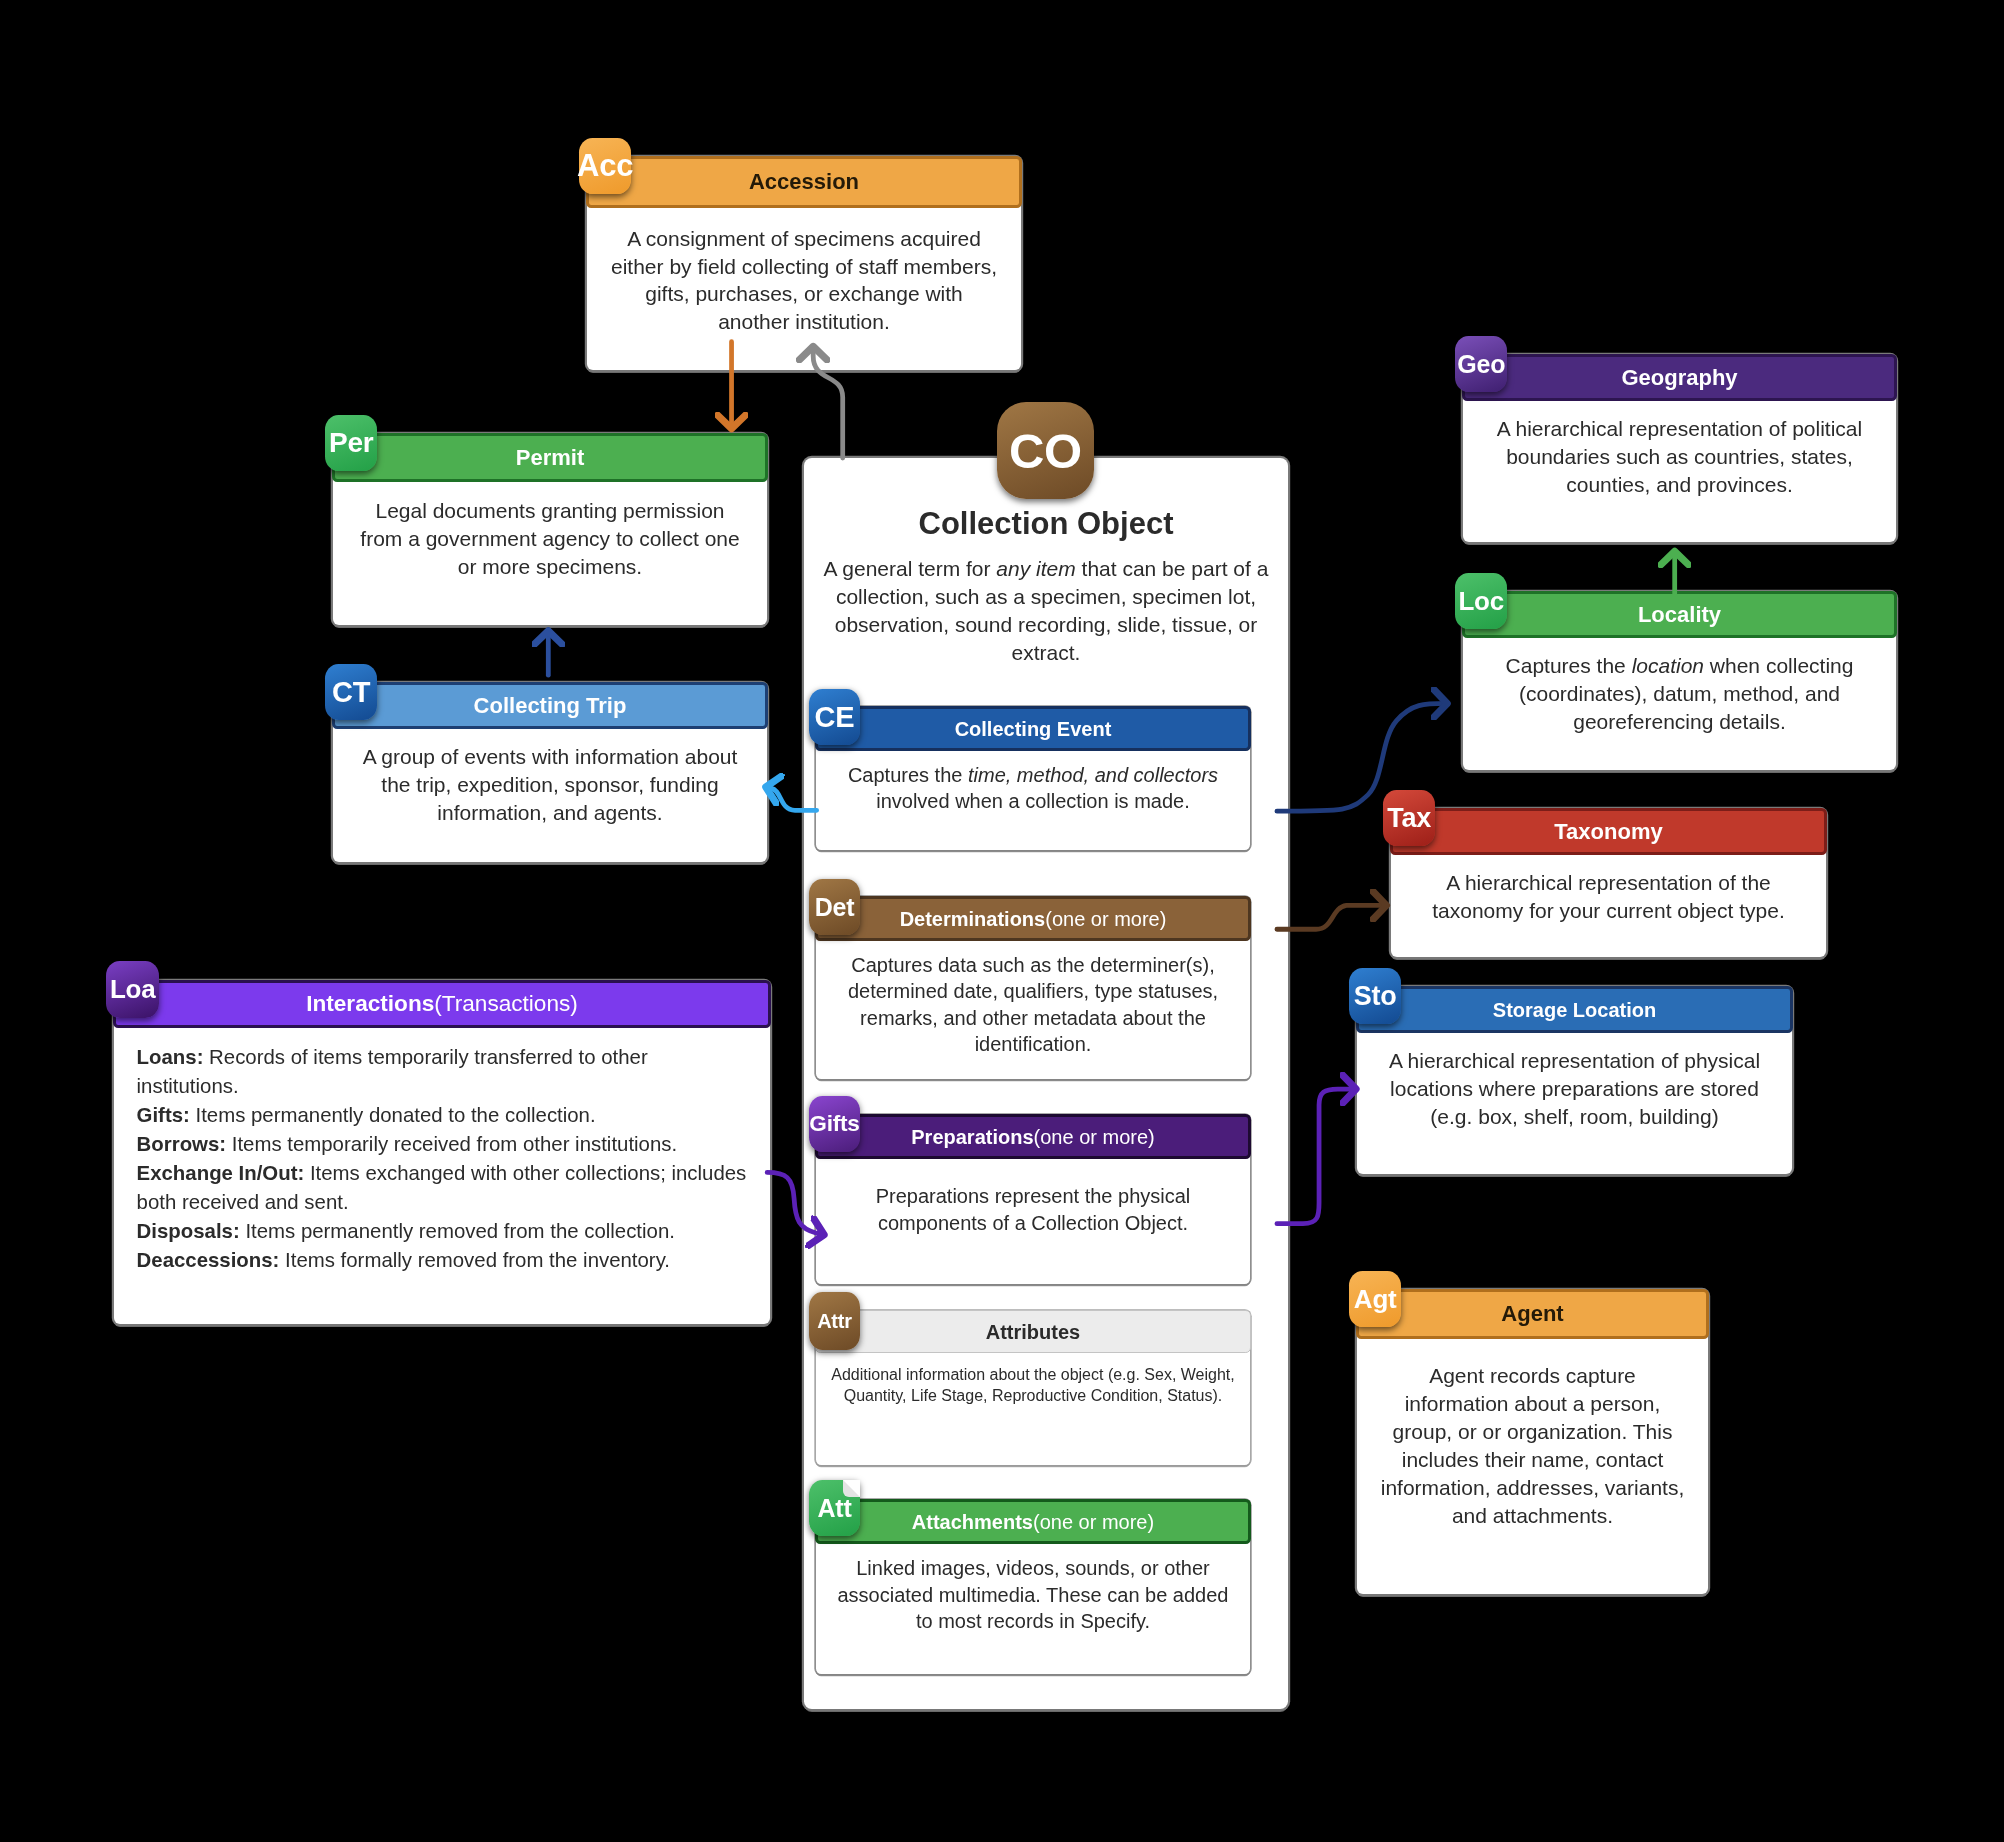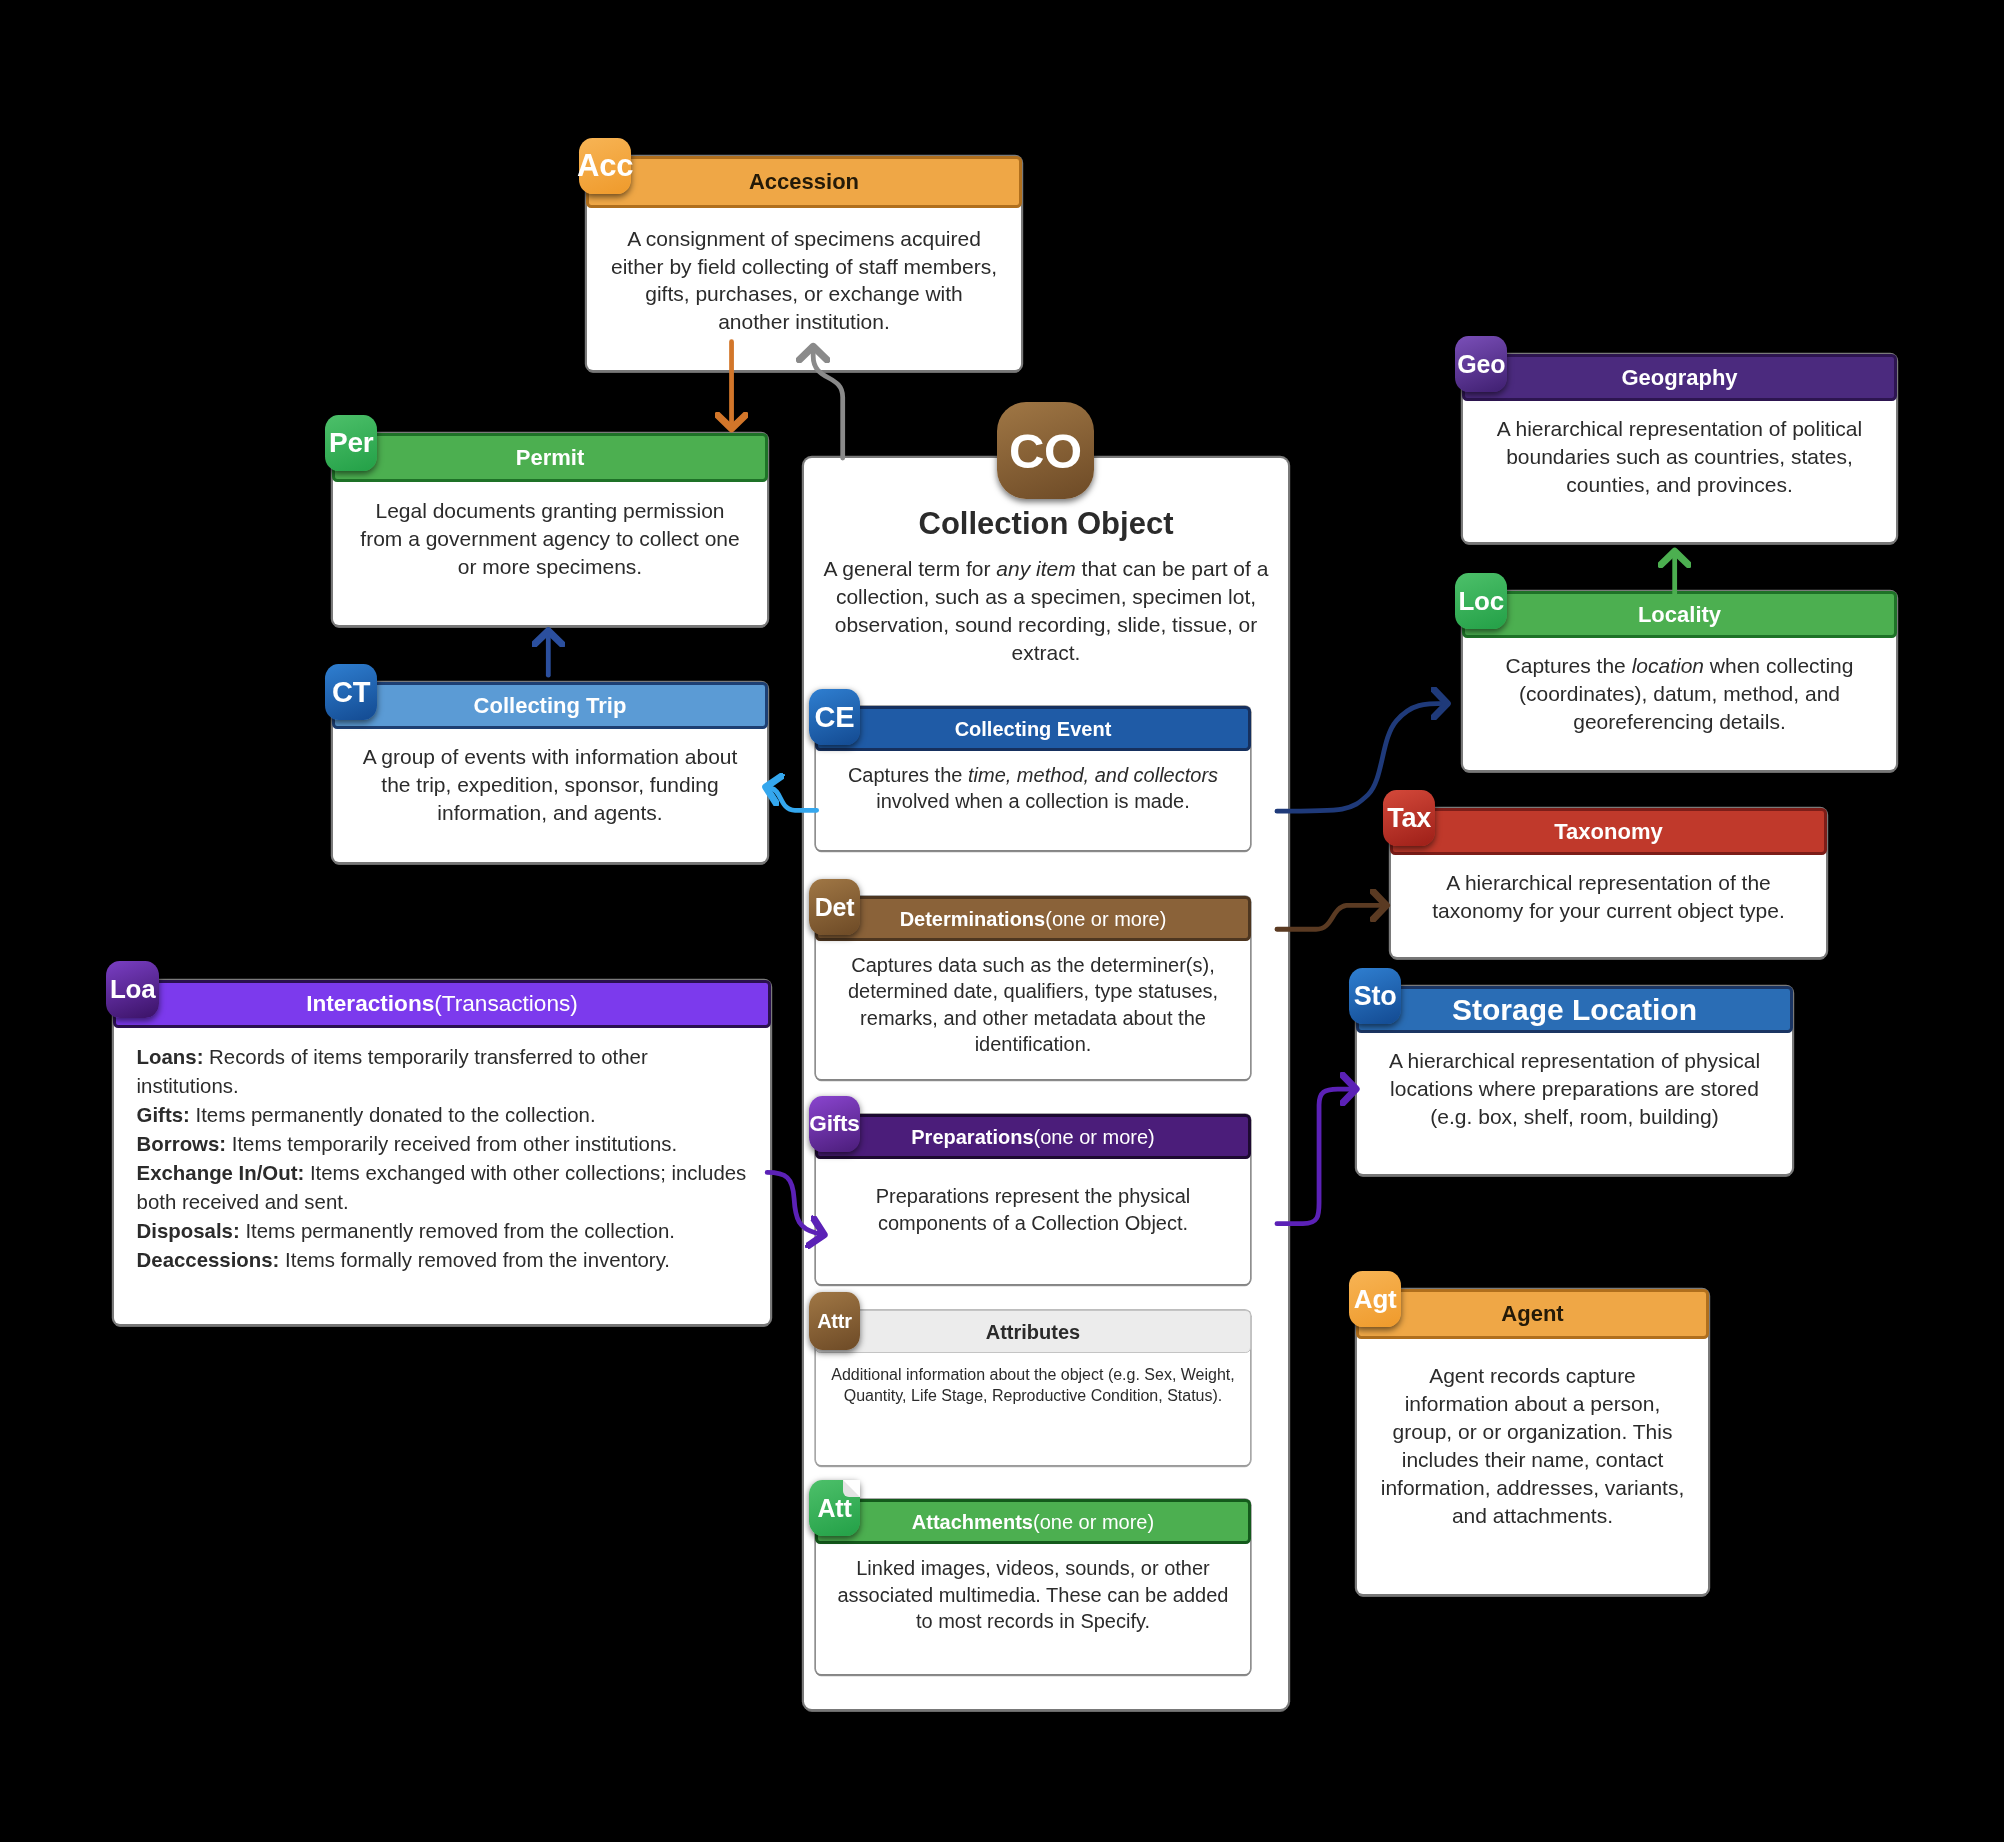--- a/index.html
+++ b/index.html
@@ -204,21 +204,21 @@
     <div class="hdr" style="height:47px;margin:-0.9px;background:#c0392b;border:3px solid #7c1d18;color:#fff;font-size:22px;">
       <span>Taxonomy</span>
     </div>
     <div class="body" style="padding:14.8px 17.4px;font-size:21px;">A hierarchical representation of the taxonomy for your current object type.</div>
   </div>
 
   <div class="card" style="left:1357px;top:987px;width:435px;height:187px;">
     <div class="badge" style="left:-7.8px;top:-19px;width:52px;height:56px;font-size:27px;background:linear-gradient(160deg,#2f7fd1,#134a91);">
       <span>Sto</span>
     </div>
-    <div class="hdr" style="height:47px;margin:-0.9px;background:#2a6db5;border:3px solid #1b3563;color:#fff;font-size:30px;">
+    <div class="hdr" style="height:47px;margin:-0.9px;background:#2a6db5;border:3px solid #1b3563;color:#fff;font-size:20px;">
       <span>Storage Location</span>
     </div>
     <div class="body" style="padding:14.8px 16.5px;font-size:21px;">A hierarchical representation of physical locations where preparations are stored (e.g. box, shelf, room, building)</div>
   </div>
 
   <div class="card" style="left:1357px;top:1290px;width:351px;height:304px;">
     <div class="badge" style="left:-7.8px;top:-19px;width:52px;height:56px;font-size:26px;background:linear-gradient(160deg,#f7b455,#ef9a2b);">
       <span>Agt</span>
     </div>
     <div class="hdr" style="height:50px;margin:-0.9px;background:#efa746;border:3px solid #b06f1d;color:#241a08;font-size:22px;">

